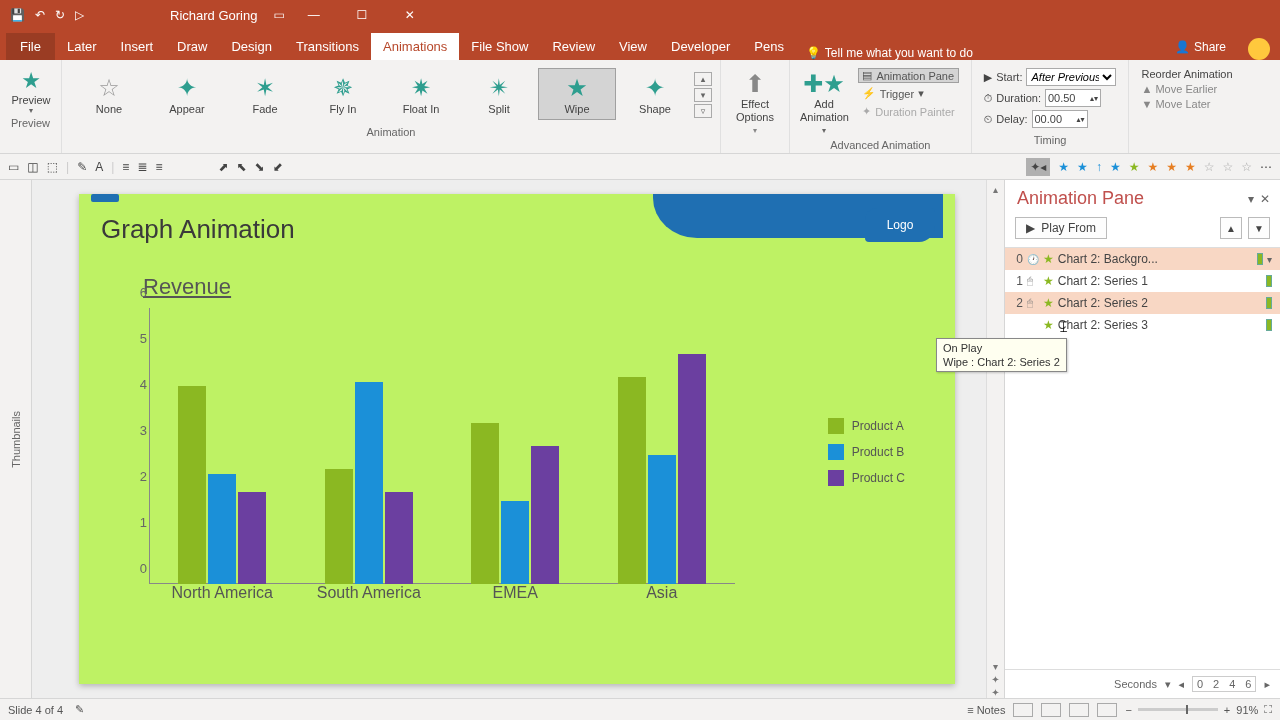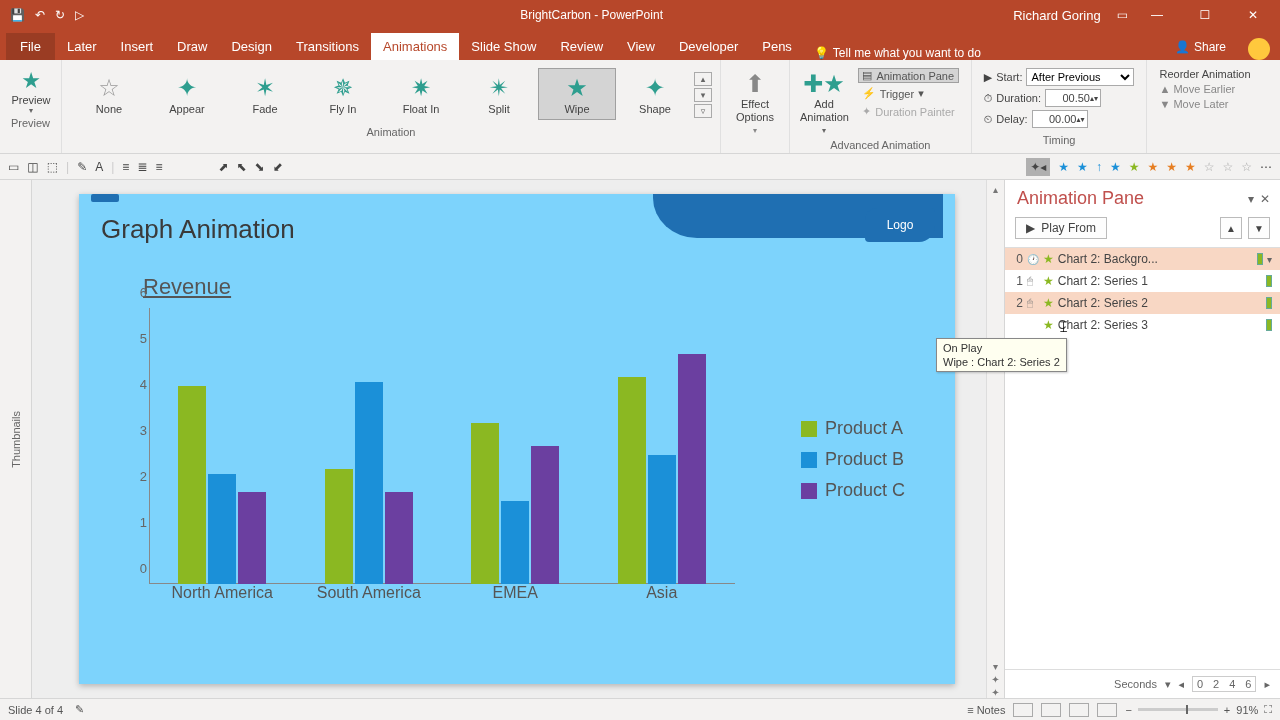--- a/index.html
+++ b/index.html
@@ -39,55 +39,55 @@
 .effectopt, .addanim { width:56px; text-align:center; padding:4px 4px 0 4px; font-size:11px; line-height:13px; }
 .effectopt .ico, .addanim .ico { font-size:24px; height:30px; display:flex; align-items:center; justify-content:center; }
 .effectopt .ico { color:#888; }
 .addanim .ico { color:#2e9e8f; }
 .adv-col { display:flex; flex-direction:column; gap:3px; padding:4px 6px; font-size:11px; color:#555;}
 .adv-col .row { display:flex; align-items:center; gap:4px; white-space:nowrap; padding:1px 4px;}
 .adv-col .row.active { background:#d4d4d4; border:1px solid #a0a0a0; padding:0 3px;}
 .timing-col { display:flex; flex-direction:column; gap:3px; padding:4px 6px; font-size:11px; }
 .timing-col .row { display:flex; align-items:center; gap:4px; }
 .timing-col select, .timing-col .spin { border:1px solid #aaa; background:#fff; font-size:11px; height:18px; }
-.timing-col .spin { width:56px; display:inline-flex; align-items:center; padding:0 2px; justify-content:flex-end;}
+.timing-col .spin { width:56px; display:inline-flex; align-items:center; padding:0 2px; justify-content:space-between;}
 .reorder-col { display:flex; flex-direction:column; gap:3px; padding:4px 6px; font-size:11px; color:#888;}
 
 
 .qat2 { height: 26px; background: #f3f2f1; border-bottom:1px solid #d6d6d6; display:flex; align-items:center; gap:8px; padding:0 8px; }
 
 
 .main { display:flex; height: calc(720px - 30px - 30px - 94px - 26px - 22px); }
 .thumbrail { width:32px; background:#f3f2f1; border-right:1px solid #d6d6d6; display:flex; align-items:center; justify-content:center;}
 .thumbrail span { writing-mode: vertical-rl; transform: rotate(180deg); font-size:11px; color:#666; }
 .editor { flex:1; background:#eeeeee; position:relative; display:flex; align-items:flex-start; justify-content:center; padding:14px 20px 20px 36px;}
 .animtags { position:absolute; left:48px; top:106px; display:flex; flex-direction:column; gap:1px;}
 .animtags div { width:16px; height:17px; border:1px solid #bca; background:#fff; font-size:10px; text-align:center; line-height:15px; color:#555; border-radius:2px;}
 .animtags div.sel { background:#f4b183; border-color:#d88; }
 
 
-.slide { width:876px; height:490px; background:#7dd3fc; box-shadow:0 2px 6px rgba(0,0,0,.25); position:relative; padding:0; }
+.slide { width:876px; height:490px; background:#bef264; box-shadow:0 2px 6px rgba(0,0,0,.25); position:relative; padding:0; }
 .slide-header { height:66px; position:relative; }
 .slide-header .bar { height:8px; background:#1f6fb2; position:absolute; top:0; left:12px; right:12px; border-radius:2px;}
 .slide-header .swoop { position:absolute; top:0; right:12px; width:290px; height:44px; background:#1f6fb2; border-bottom-left-radius:44px 40px; border-top-right-radius:0; }
 .slide-header .logo { position:absolute; right:20px; top:14px; width:70px; height:34px; background:#1f6fb2; border-radius:12px 4px 16px 4px; color:#fff; display:flex; align-items:center; justify-content:center; font-size:12px;}
 .slide-title { position:absolute; left:22px; top:20px; font-size:26px; color:#3a3a3a; font-weight:400;}
 .chart-area { position:absolute; left:40px; top:80px; right:40px; bottom:30px; }
 .chart-title { font-size:22px; color:#555; margin-bottom:8px; margin-left:24px;text-decoration:underline;}
 .plot { position:relative; height:300px; margin-left:30px; margin-right:180px;}
 .yaxis { position:absolute; left:-20px; top:0; bottom:24px; width:18px; }
 .ylab { position:absolute; right:0; font-size:13px; color:#666; transform:translateY(50%);}
 .axline-left { position:absolute; left:0; top:0; bottom:24px; border-left:1px solid #888;}
 .axline-bot { position:absolute; left:0; right:0; bottom:24px; border-top:1px solid #888;}
 .bars { position:absolute; left:0; right:0; bottom:24px; top:0; display:flex; }
 .catgroup { flex:1; display:flex; align-items:flex-end; justify-content:center; gap:2px; position:relative;}
 .bar { width:28px; }
 .xlabels { position:absolute; left:0; right:0; bottom:6px; display:flex;}
 .xlabels div { flex:1; text-align:center; font-size:16px; color:#555;}
-.legend { position:absolute; right:-170px; top:110px; font-size:18px; color:#555; }
+.legend { position:absolute; right:-170px; top:110px; font-size:12px; color:#555; }
 .legend div { display:flex; align-items:center; gap:8px; margin-bottom:10px;}
 .legend .sw { width:16px; height:16px; }
 
 
 .vgutter { width:18px; background:#f3f2f1; border-left:1px solid #ddd; display:flex; flex-direction:column; align-items:center; padding-top:4px; gap:2px; color:#777; font-size:10px;}
 
 
 .apane { width:276px; background:#fff; border-left:1px solid #d6d6d6; display:flex; flex-direction:column; }
 .apane-head { display:flex; align-items:center; justify-content:space-between; padding:8px 10px 4px 12px;}
 .apane-head h3 { font-size:18px; font-weight:400; color:#c0504d; }
@@ -122,39 +122,38 @@
 </head>
 <body>
 
 <div class="titlebar">
   <div class="qat">
     <span>💾</span>
     <span>↶</span>
     <span>↻</span>
     <span>▷</span>
   </div>
-  <div class="title">BrightCarbon - PowerPoint</div>
   <div class="right">
     <span class="user">Richard Goring</span>
     <span>▭</span>
     <span class="winbtn">—</span>
     <span class="winbtn">☐</span>
     <span class="winbtn">✕</span>
   </div>
 </div>
 
 <div class="ribbontabs">
   <div class="file">File</div>
   <div class="tab">Later</div>
   <div class="tab">Insert</div>
   <div class="tab">Draw</div>
   <div class="tab">Design</div>
   <div class="tab">Transitions</div>
   <div class="tab active">Animations</div>
-  <div class="tab">Slide Show</div>
+  <div class="tab">File Show</div>
   <div class="tab">Review</div>
   <div class="tab">View</div>
   <div class="tab">Developer</div>
   <div class="tab">Pens</div>
   <div class="tell">💡 <span>Tell me what you want to do</span></div>
   <div class="spacer"></div>
   <div class="share">👤 <span>Share</span></div>
   <div class="smile"></div>
 </div>
 
@@ -226,21 +225,21 @@
       <div class="adv-col">
         <div class="row active">▤ <span>Animation Pane</span></div>
         <div class="row">⚡ <span>Trigger</span> ▾</div>
         <div class="row" style="color:#aaa;">✦ <span>Duration Painter</span></div>
       </div>
     </div>
     <div class="group-label">Advanced Animation</div>
   </div>
   <div class="group">
     <div class="timing-col">
-      <div class="row">▶ <span>Start:</span> <select style="width:108px;"><option>After Previous</option></select></div>
+      <div class="row">▶ <span>Start:</span> <select style="width:90px;font-style:italic;"><option>After Previous</option></select></div>
       <div class="row">⏱ <span>Duration:</span> <span class="spin">
             <span>00.50</span>
             <span style="font-size:8px;">▴▾</span>
           </span></div>
       <div class="row">⏲ <span>Delay:</span> <span class="spin">
             <span>00.00</span>
             <span style="font-size:8px;">▴▾</span>
           </span></div>
     </div>
     <div class="group-label">Timing</div>

